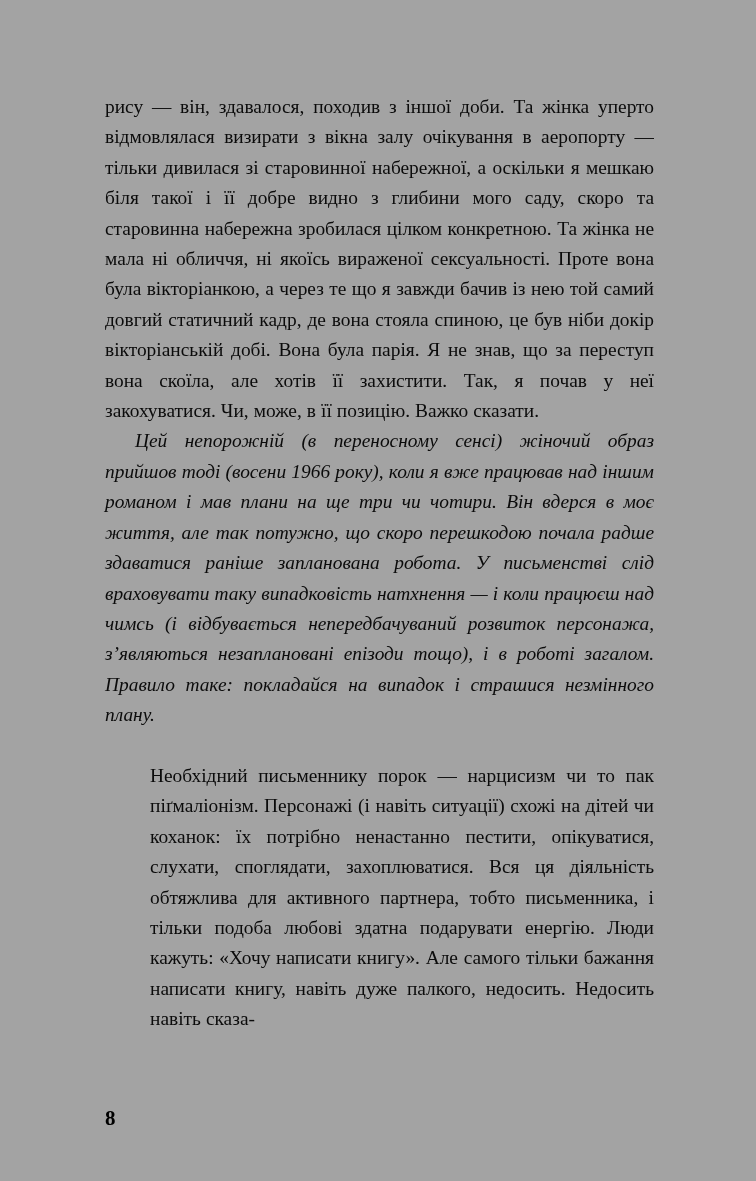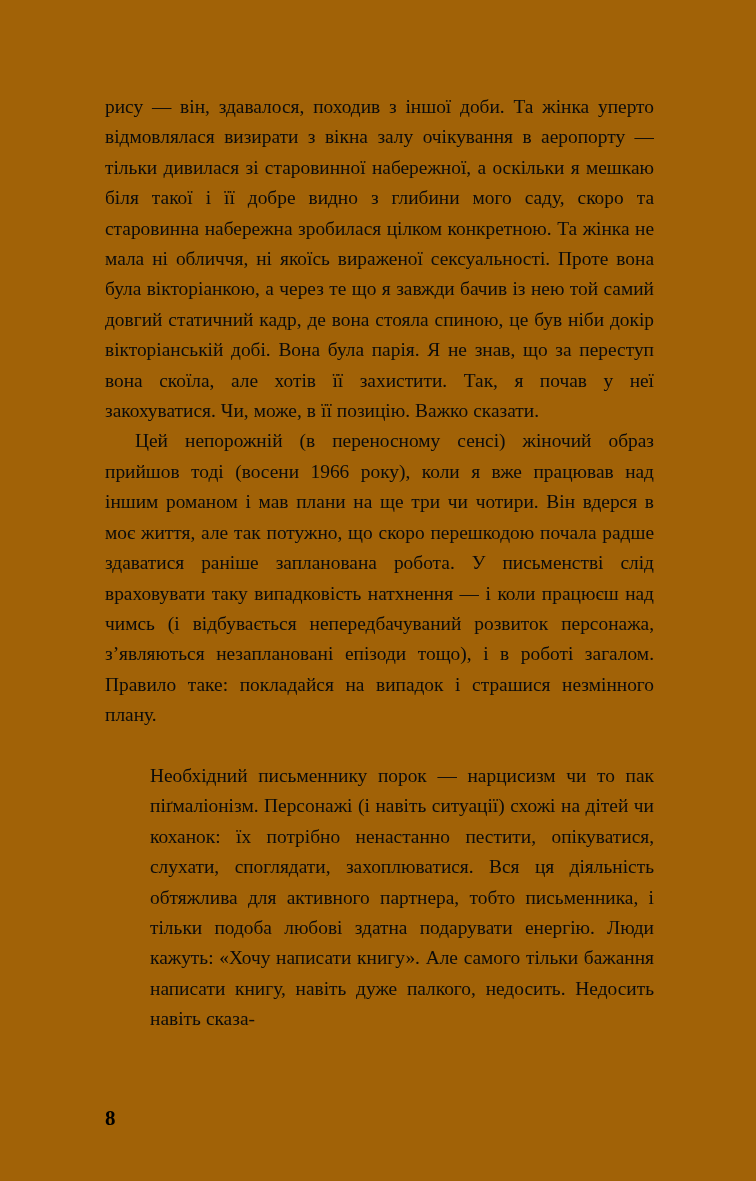--- a/index.html
+++ b/index.html
@@ -7,21 +7,21 @@
     margin: 0;
     padding: 0;
     background: #ffffff;
   }
 
   .page {
     position: relative;
     width: 756px;
     height: 1181px;
     margin: 0 auto;
-    background: #a16207;
+    background: #a3a3a3;
     overflow: hidden;
     font-family: "Liberation Serif", "DejaVu Serif", serif;
     color: #000000;
     -webkit-font-smoothing: antialiased;
   }
 
   .text-block {
     position: absolute;
     left: 105px;
     top: 92px;
@@ -40,20 +40,21 @@
   }
 
   
   .para.continuation {
     text-indent: 0;
   }
 
   
   .para.indented {
     text-indent: 30px;
+    font-style: italic;
   }
 
   
   .para.section-break {
     text-indent: 0;
     margin-top: 30.4px;
     margin-left: 45px;
   }
 
   .page-number {

